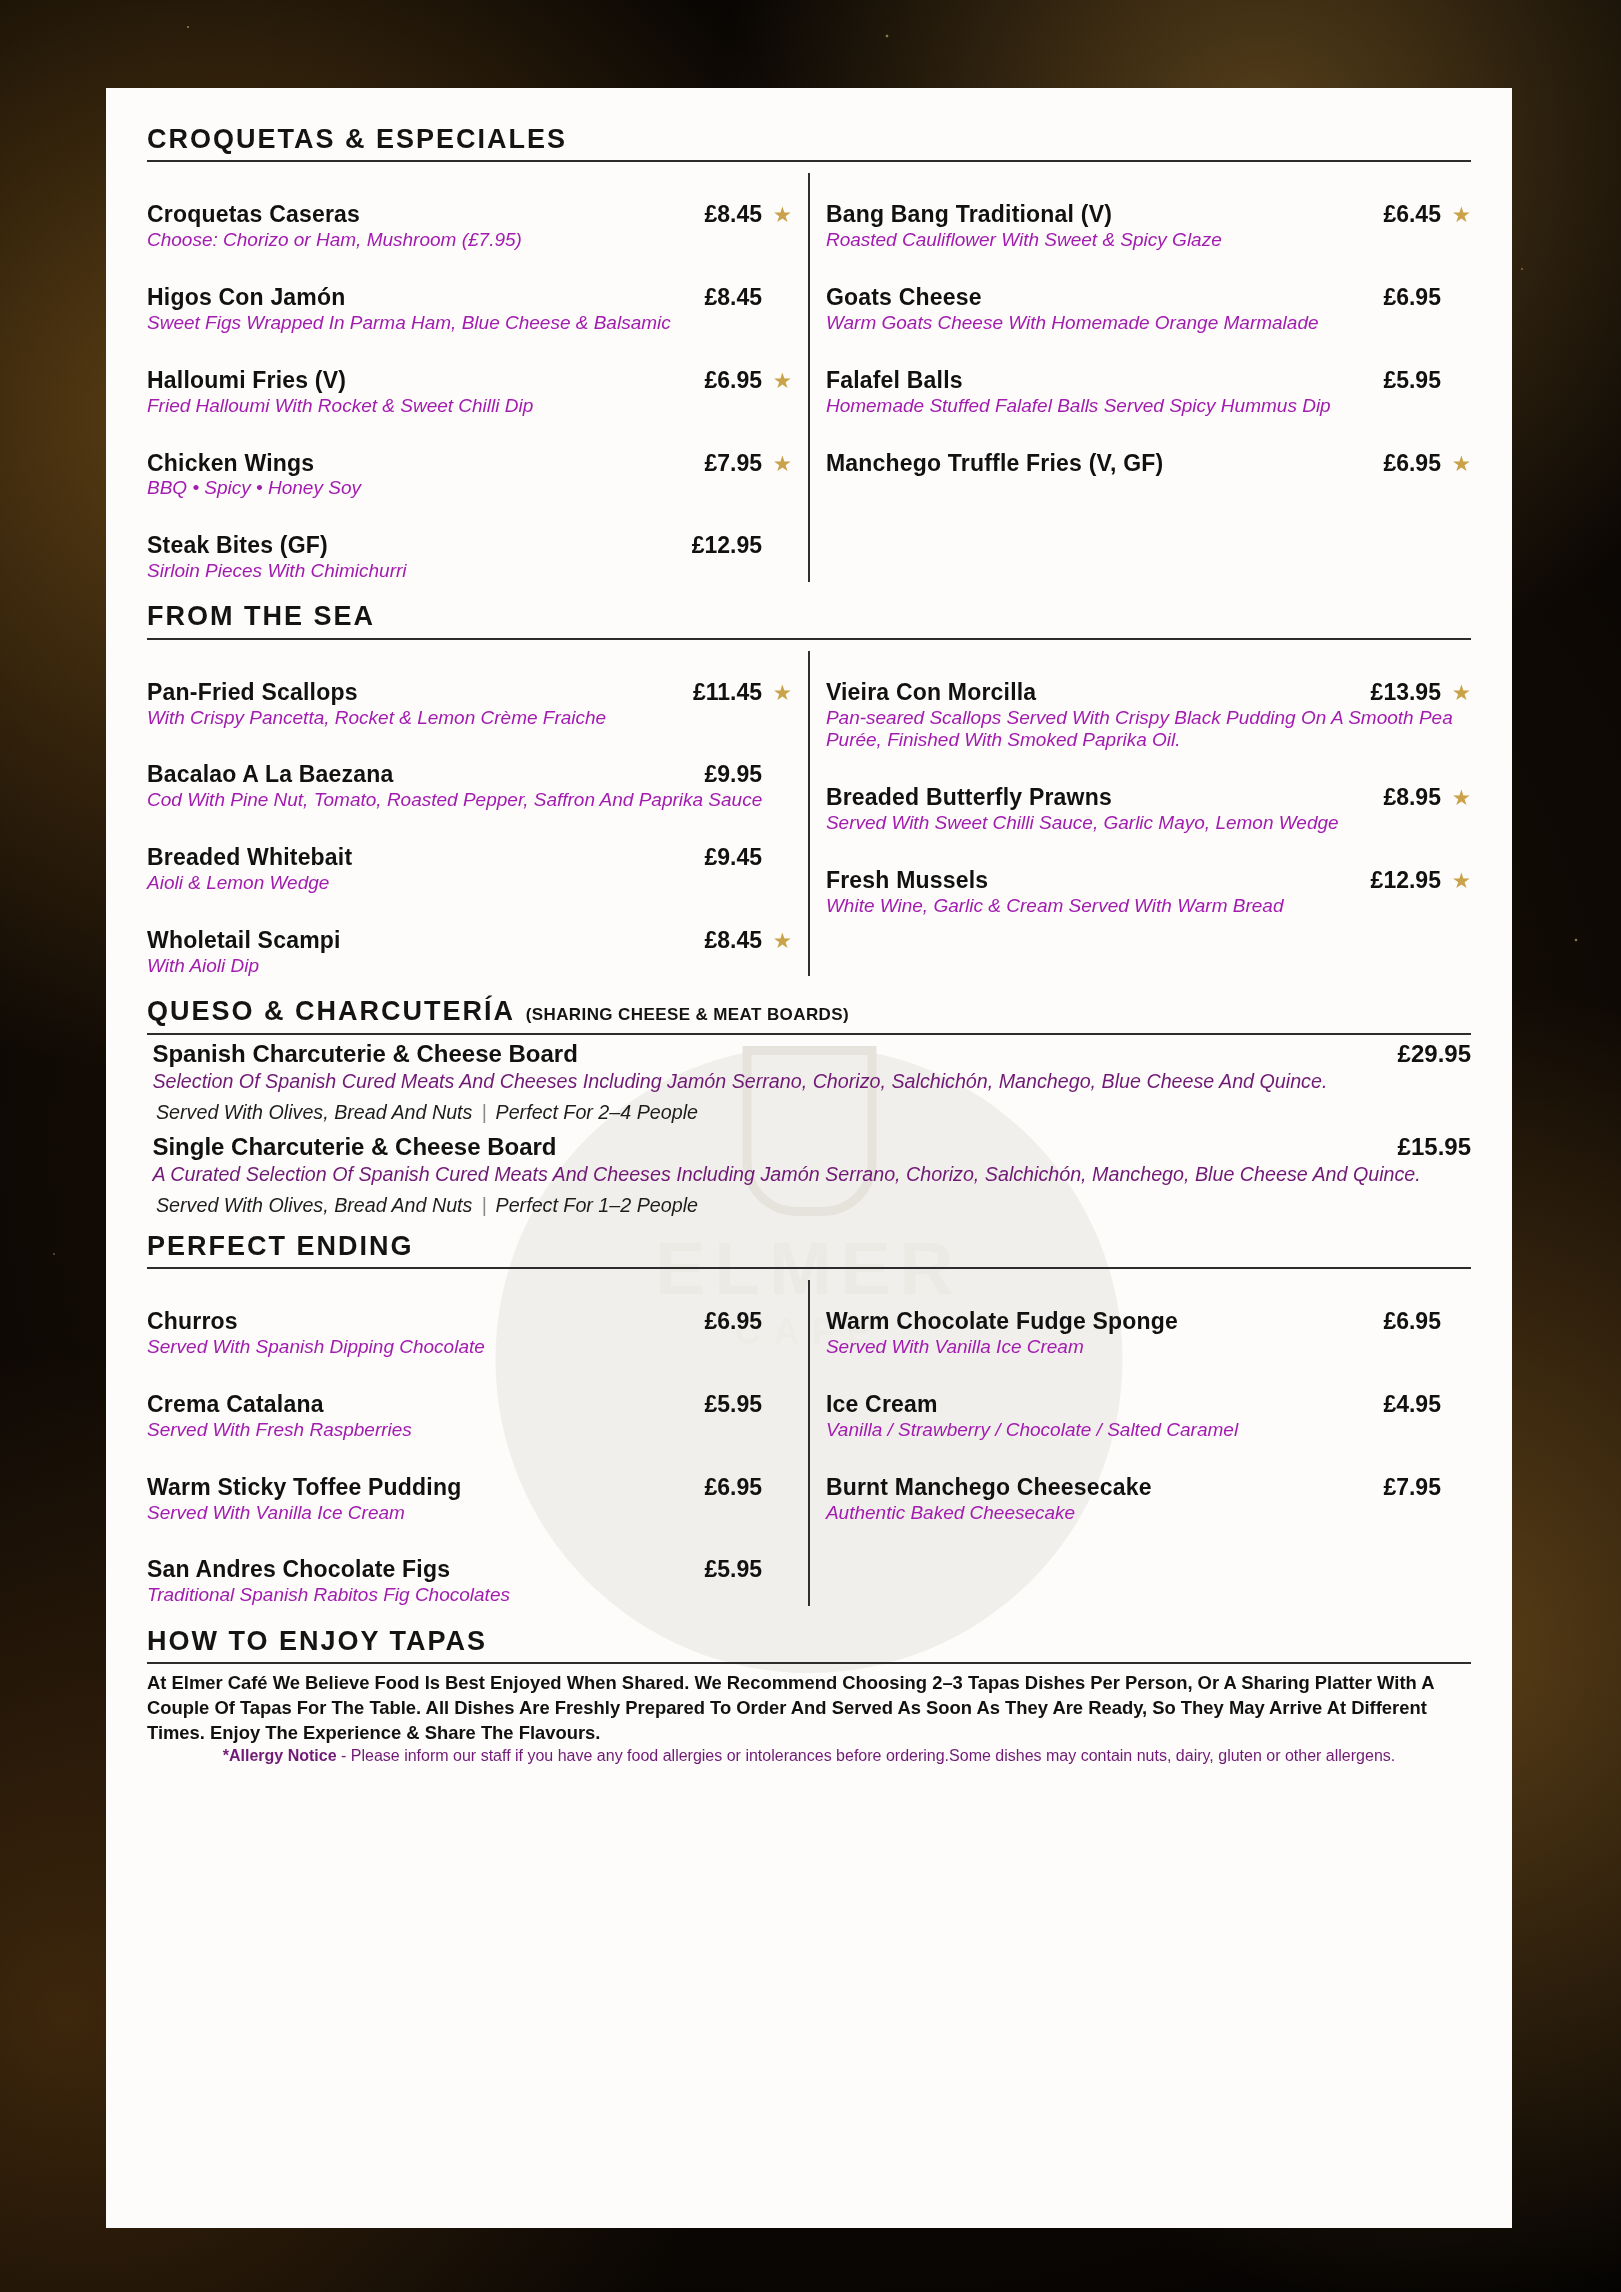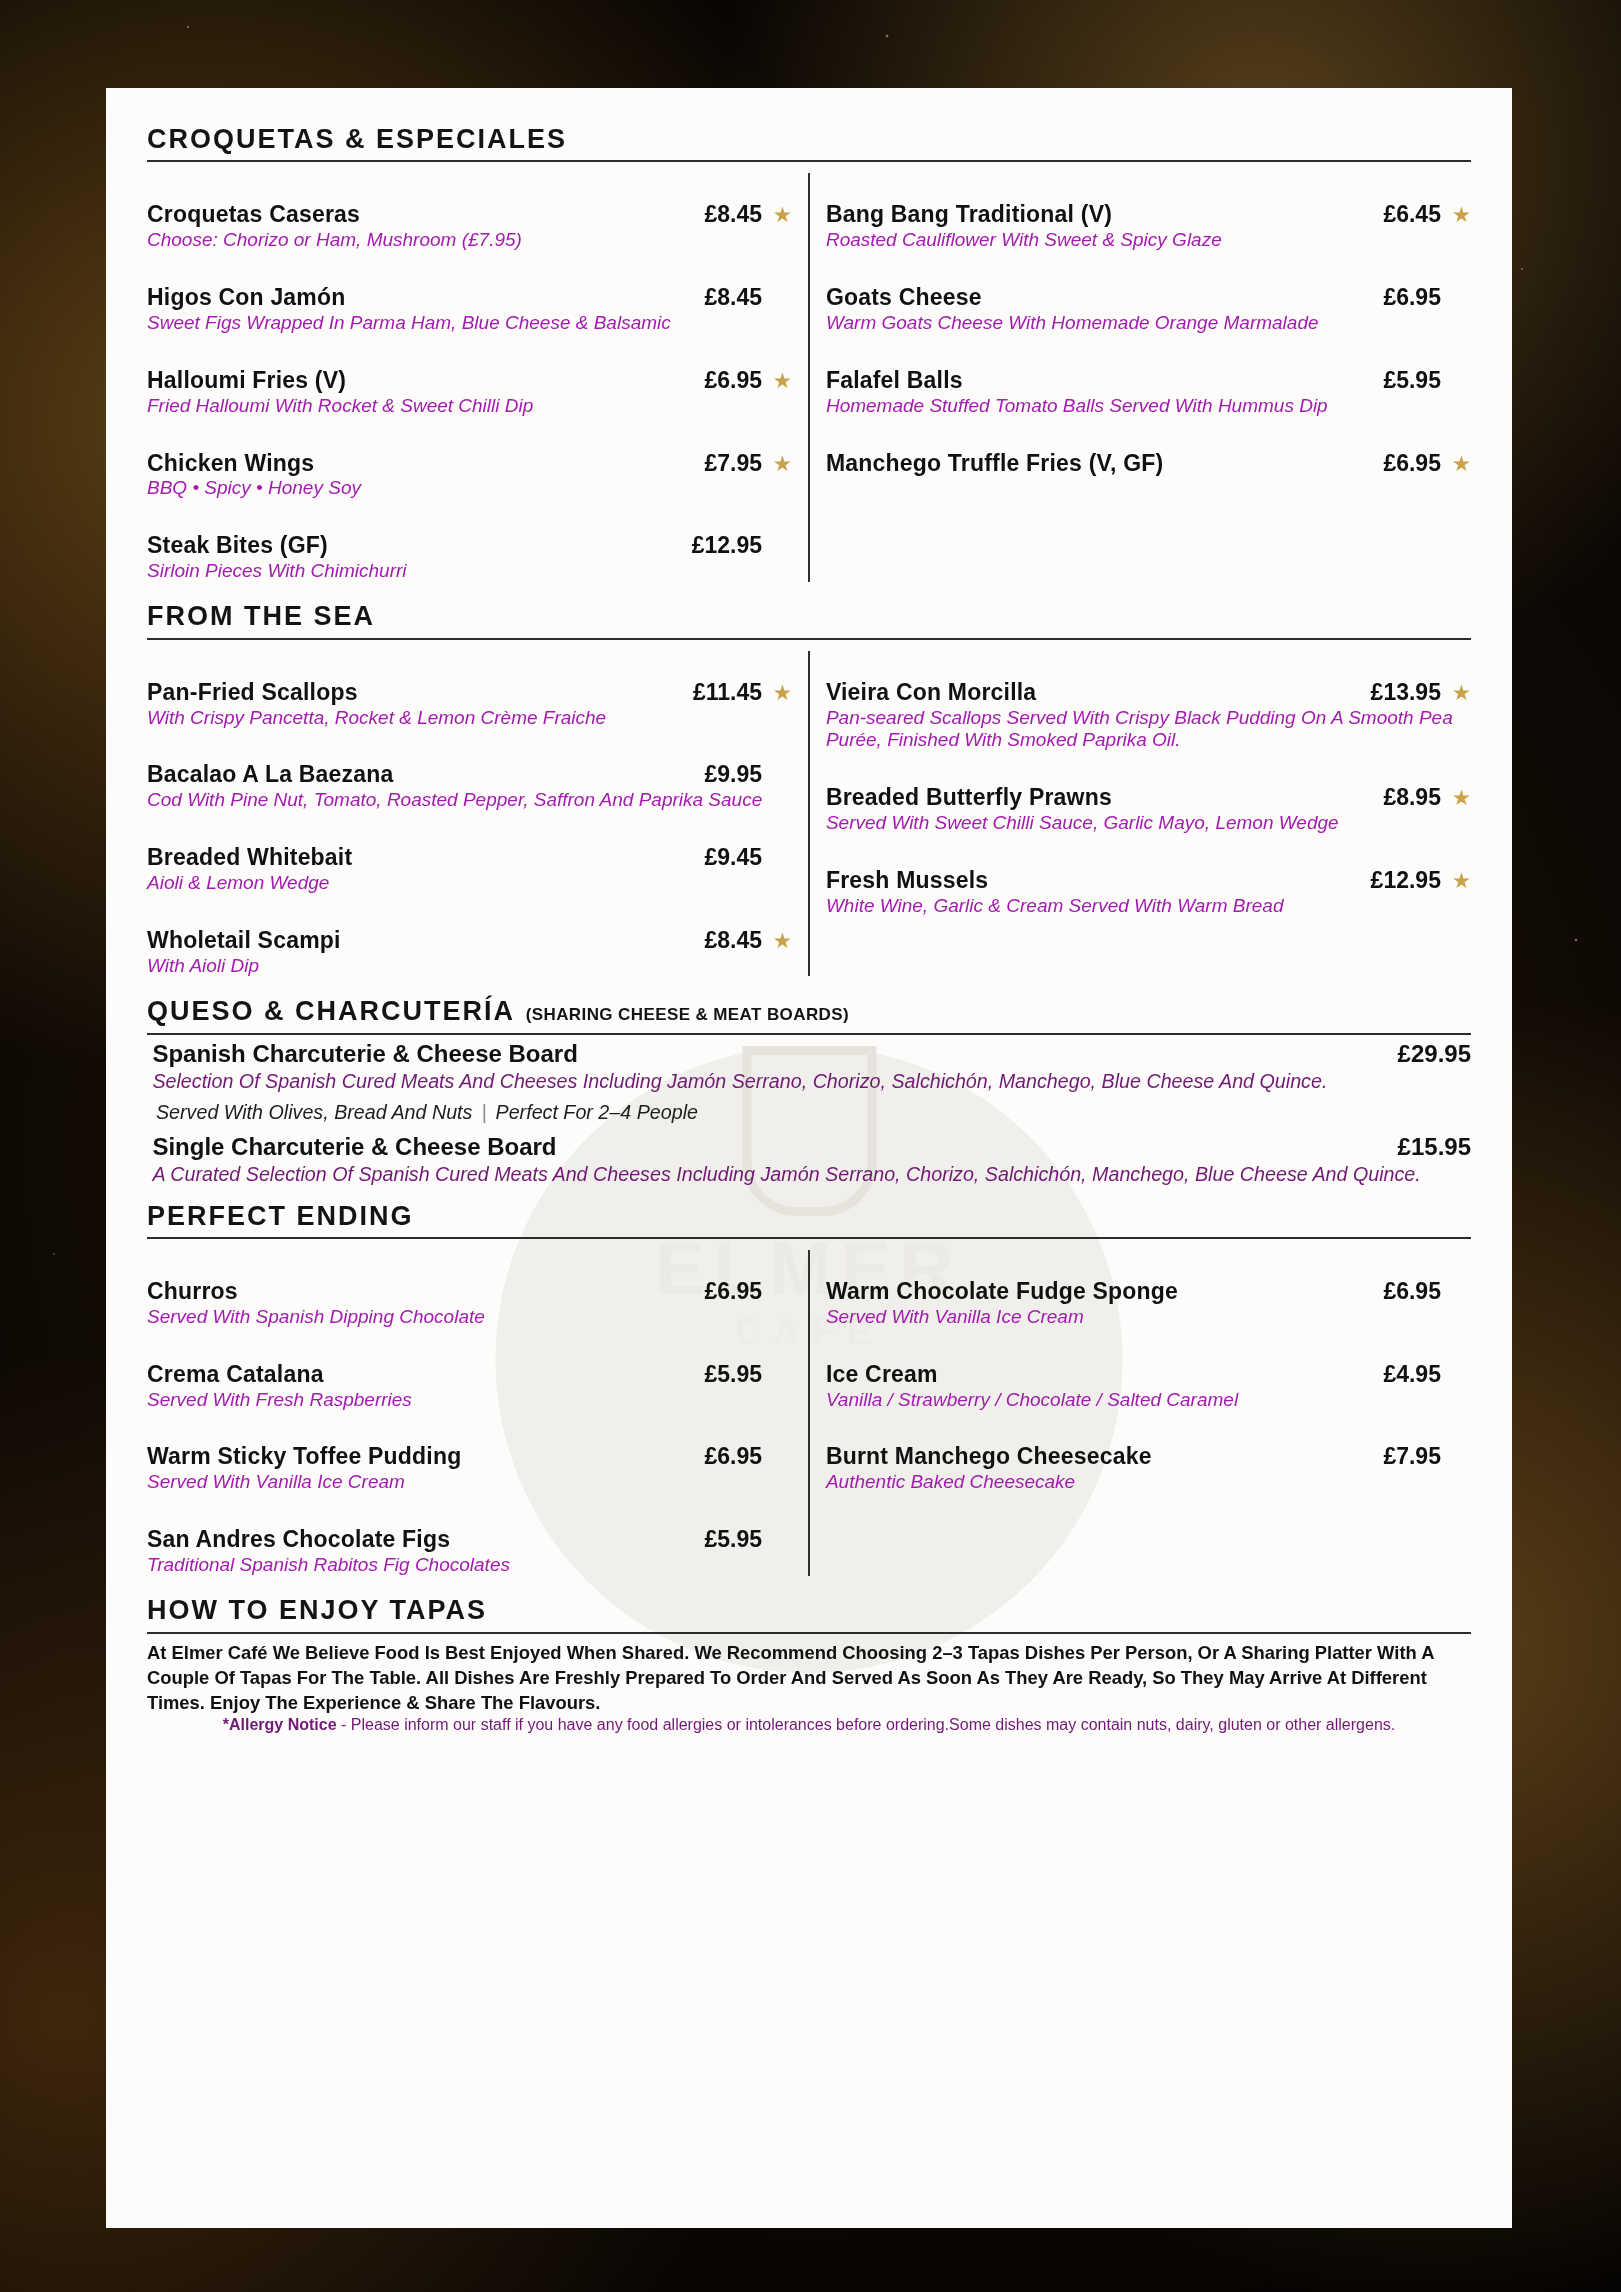--- a/index.html
+++ b/index.html
@@ -244,21 +244,21 @@
             </div>
           <div class="desc">Warm Goats Cheese With Homemade Orange Marmalade</div>
         </div>
         <div class="item">
           <div class="row">
               <span class="name">Falafel Balls</span>
               <span class="dots"></span>
               <span class="price">£5.95</span>
               <span class="star hide">★</span>
             </div>
-          <div class="desc">Homemade Stuffed Tomato Balls Served With Hummus Dip</div>
+          <div class="desc">Homemade Stuffed Falafel Balls Served Spicy Hummus Dip</div>
         </div>
         <div class="item">
           <div class="row">
               <span class="name">Manchego Truffle Fries (V, GF)</span>
               <span class="dots"></span>
               <span class="price">£6.95</span>
               <span class="star">★</span>
             </div>
           <div class="desc"></div>
         </div>
@@ -354,20 +354,23 @@
         <span>Served With Olives, Bread And Nuts</span><span class="sep">|</span><span>Perfect For 2–4 People</span>
       </div>
     </div>
     <div class="board">
       <div class="brow">
         <span class="bname">Single Charcuterie &amp; Cheese Board</span>
         <span class="bspacer"></span>
         <span class="bprice">£15.95</span>
       </div>
       <div class="bdesc">A Curated Selection Of Spanish Cured Meats And Cheeses Including Jamón Serrano, Chorizo, Salchichón, Manchego, Blue Cheese And Quince.</div>
+      <div class="bserve">
+        <span>Served With Olives, Bread And Nuts</span><span class="sep">|</span><span>Perfect For 1–2 People</span>
+      </div>
     </div>
 
     <div class="section-head tight">
       <span>PERFECT ENDING</span>
     </div>
     <div class="cols">
       <div class="col">
         <div class="item">
           <div class="row">
               <span class="name">Churros</span>

